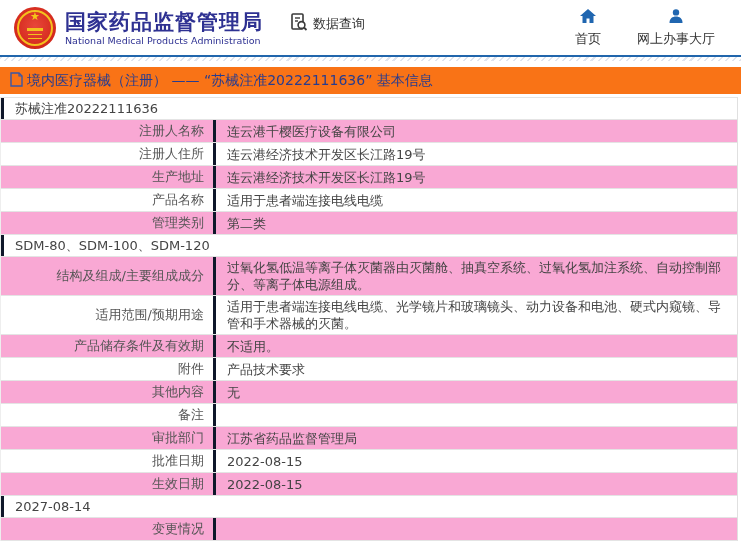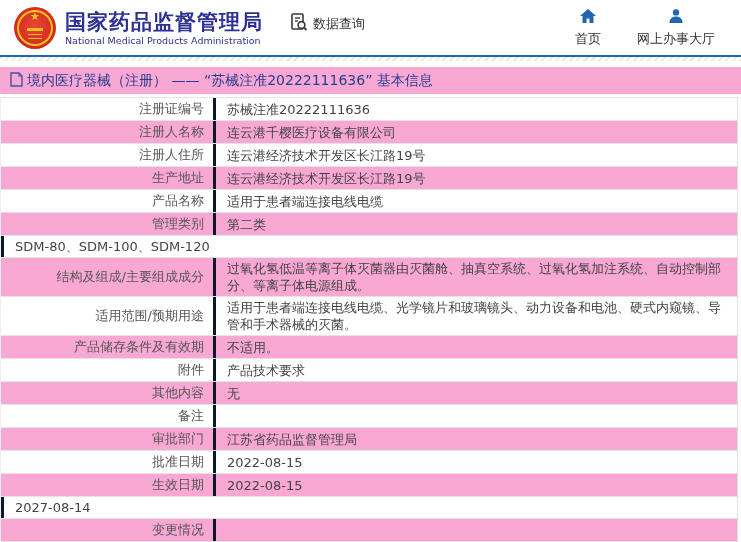--- a/index.html
+++ b/index.html
@@ -67,21 +67,21 @@
   
   .hatch {
     height: 8px;
     background: repeating-linear-gradient(135deg, #dfe4ee 0 1.5px, #ffffff 1.5px 5px);
     border-bottom: 4px solid #fff;
   }
 
   
   .titlebar {
     height: 27px; margin-top: 2px;
-    background: #f9a8d4;
+    background: #f97316;
     display: flex; align-items: center;
     padding-left: 10px;
     font-size: 14px; color: #283c8f;
   }
   .titlebar svg { margin-right: 4px; flex-shrink: 0; }
 
   
   .table {
     margin-top: 3px;
     border-top: 1px solid #e4e4e4;
@@ -171,21 +171,20 @@
     <svg width="13" height="15" viewBox="0 0 13 15">
       <path d="M1 1 H9 L12 4 V14 H1 Z" fill="none" stroke="#3a57a7" stroke-width="1.4"></path>
       <path d="M9 1 V4 H12" fill="none" stroke="#3a57a7" stroke-width="1.2"></path>
     </svg>
   </span>
   <span>境内医疗器械（注册） ——  “苏械注准20222111636” 基本信息</span>
 </div>
 
 <div class="table">
     <div class="trow">
-      <div class="tlabel">注册证编号</div>
       <div class="tvalue">苏械注准20222111636</div>
     </div>
     <div class="trow alt">
       <div class="tlabel">注册人名称</div>
       <div class="tvalue">连云港千樱医疗设备有限公司</div>
     </div>
     <div class="trow">
       <div class="tlabel">注册人住所</div>
       <div class="tvalue">连云港经济技术开发区长江路19号</div>
     </div>

